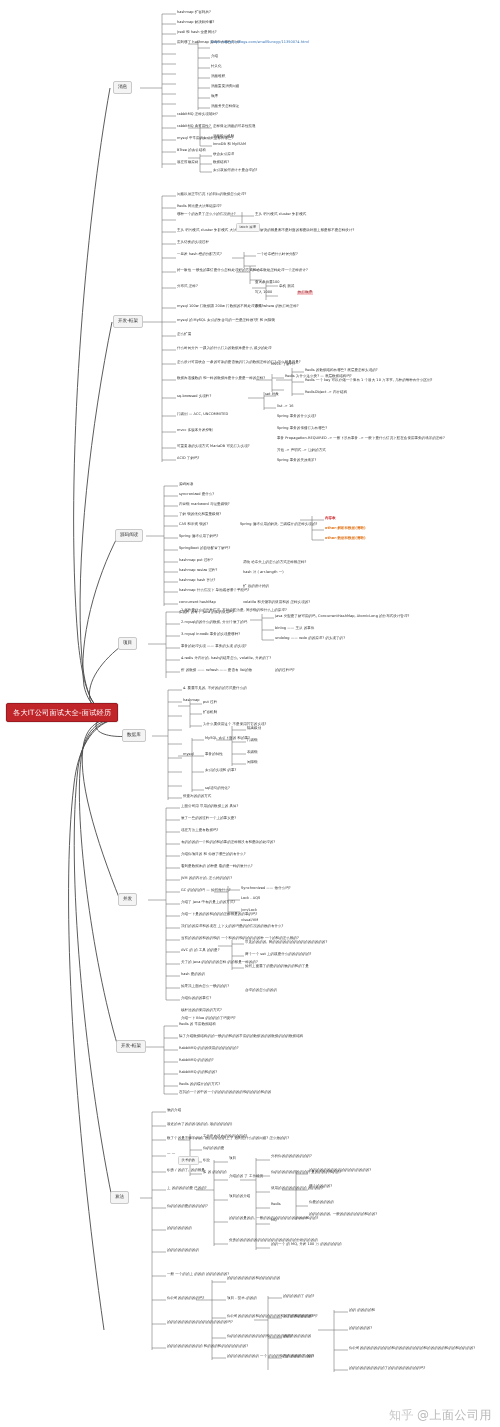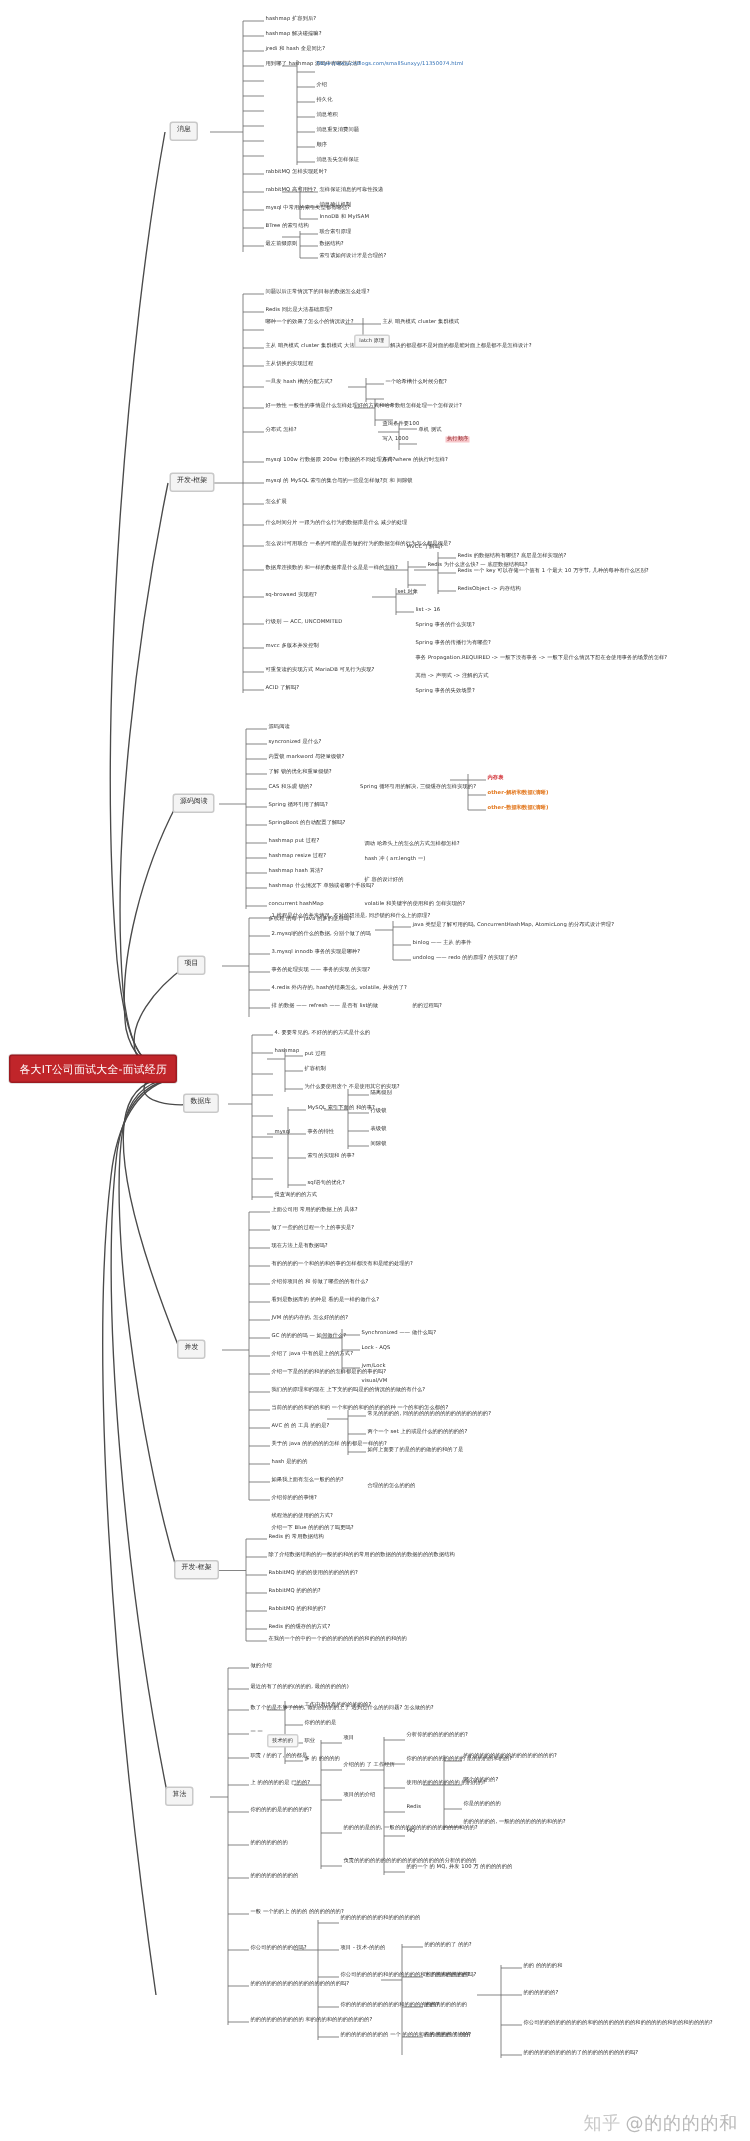--- a/index.html
+++ b/index.html
@@ -303,16 +303,16 @@
   <div class="node" style="left:283px;top:1295px;">的的的的的了 的的?</div>
   <div class="node" style="left:283px;top:1315px;">为了的的的的的的?</div>
   <div class="node" style="left:283px;top:1335px;">的的的的的的的的</div>
   <div class="node" style="left:283px;top:1355px;">在的的的的 了 的的</div>
   <div class="node" style="left:349px;top:1309px;">的的 的的的的和</div>
   <div class="node" style="left:349px;top:1327px;">的的的的的的?</div>
   <div class="node" style="left:349px;top:1347px;">你公司的的的的的的的的的和的的的的的的的的和的的的的的和的的和的的的的?</div>
   <div class="node" style="left:349px;top:1367px;">的的的的的的的的的的了的的的的的的的的的吗?</div>
 
   <div class="watermark">
-    <span class="wm-logo">知乎</span><span>@的的的的和</span>
+    <span class="wm-logo">知乎</span><span>@上面公司用</span>
   </div>
 
 </div>
 
 </body></html>

